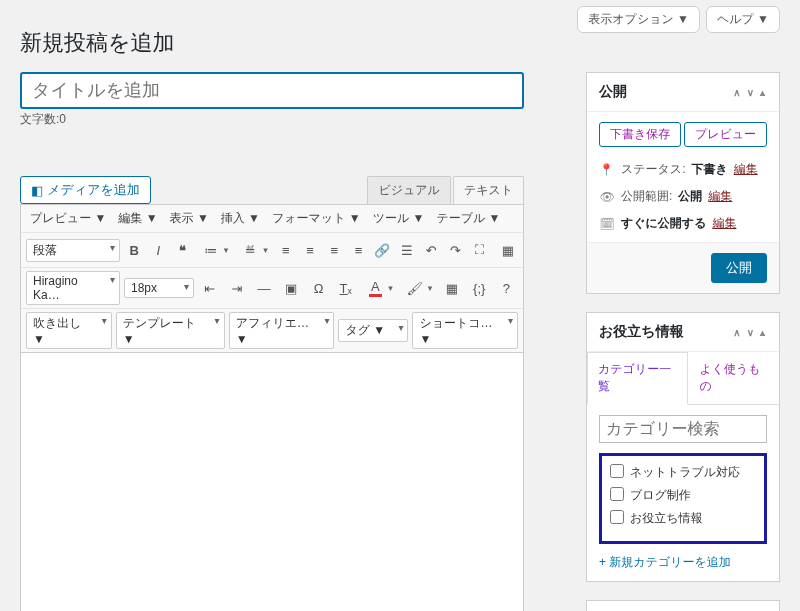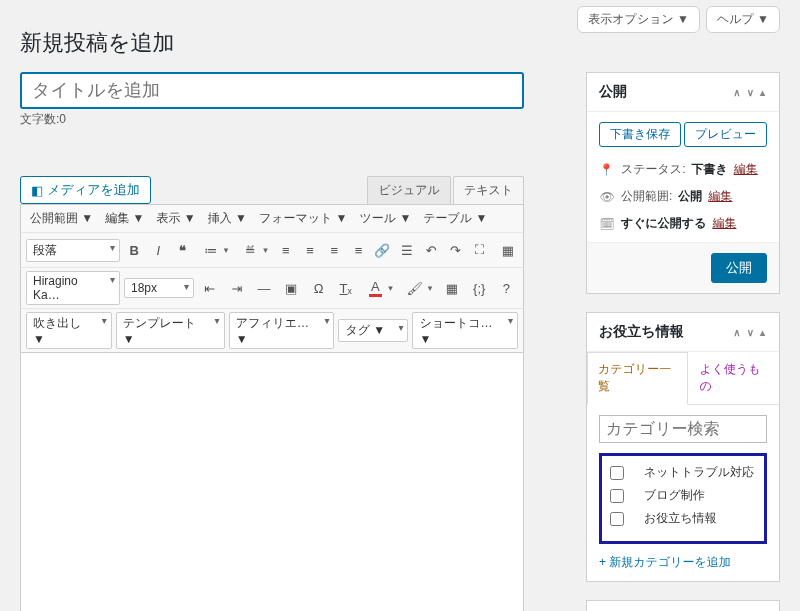--- a/index.html
+++ b/index.html
@@ -30,34 +30,34 @@
   .tb-drop .tb-btn { border: 0; }
   .tb-caret { font-size: 9px; color: #666; padding-right: 3px; }
   .content-area { border: 1px solid #ccc; border-top: 0; background: #fff; height: 260px; }
   
   .postbox { background: #fff; border: 1px solid #ccd0d4; margin-bottom: 18px; margin-left: 44px; }
   .postbox h2 { font-size: 14px; font-weight: 600; padding: 10px 12px; border-bottom: 1px solid #eee; display: flex; justify-content: space-between; align-items: center; }
   .handle-actions { display: flex; gap: 2px; color: #888; font-size: 10px; }
   .handle-actions span { cursor: pointer; padding: 2px; }
   .postbox .inside { padding: 10px 12px; font-size: 12px; }
   .pub-row { display: flex; justify-content: space-between; margin-bottom: 14px; }
-  .btn-outline { background: #fff; border: 1px solid #0071a1; color: #0369a1; padding: 3px 10px; font-size: 12px; border-radius: 3px; cursor: pointer; }
+  .btn-outline { background: #fff; border: 1px solid #0071a1; color: #a21caf; padding: 3px 10px; font-size: 12px; border-radius: 3px; cursor: pointer; }
   .meta-row { display: flex; align-items: center; gap: 6px; margin-bottom: 10px; color: #555; }
   .meta-row .mi { color: #888; width: 16px; text-align: center; }
   .meta-row .linkish { color: #7f1d1d; text-decoration: underline; cursor: pointer; }
   .meta-row strong { font-weight: 600; color: #23282d; }
   .publish-btn-row { display: flex; justify-content: flex-end; border-top: 1px solid #eee; margin: 10px -12px -10px -12px; padding: 10px 12px; background: #f8f8f8; }
   .btn-primary { background: #0071a1; border: 1px solid #0071a1; color: #fff; padding: 5px 14px; font-size: 13px; border-radius: 3px; cursor: pointer; }
   
   .cat-tabs { display: flex; border-bottom: 1px solid #ddd; margin: -10px -12px 10px -12px; }
   .cat-tab { padding: 8px 10px; font-size: 12px; color: #a21caf; cursor: pointer; border: 1px solid transparent; }
-  .cat-tab.active { background: #fff; border: 1px solid #ddd; border-bottom: 1px solid #fff; margin-bottom: -1px; color: #a16207; }
+  .cat-tab.active { background: #fff; border: 1px solid #ddd; border-bottom: 1px solid #fff; margin-bottom: -1px; color: #6d28d9; }
   .cat-search { width: 100%; border: 1px solid #bbb; padding: 4px 6px; font-size: 16px; color: #888; margin-bottom: 10px; }
   .cat-list { border: 3px solid #1a1aa3; padding: 8px; margin-bottom: 10px; }
-  .cat-item { display: flex; align-items: center; gap: 20px; margin-bottom: 6px; font-size: 12px; color: #333; }
+  .cat-item { display: flex; align-items: flex-start; gap: 6px; margin-bottom: 6px; font-size: 12px; color: #333; }
   .cat-item input { width: 14px; height: 14px; }
   .add-cat-link { color: #0073aa; font-size: 12px; cursor: pointer; }
   .underline-letter { text-decoration: underline; }
 </style>
 </head>
 <body>
 
 <div class="wrap">
   <div class="top-controls">
     <div class="screen-opt">表示オプション ▼</div>
@@ -79,21 +79,21 @@
         </button>
         <div class="editor-tabs">
           <div class="ed-tab active">ビジュアル</div>
           <div class="ed-tab">テキスト</div>
         </div>
       </div>
 
       <div class="toolbar">
 
         <div class="toolbar-row">
-          <span class="tb-menu">公開範囲 ▼</span>
+          <span class="tb-menu">プレビュー ▼</span>
           <span class="tb-menu">編集 ▼</span>
           <span class="tb-menu">表示 ▼</span>
           <span class="tb-menu">挿入 ▼</span>
           <span class="tb-menu">フォーマット ▼</span>
           <span class="tb-menu">ツール ▼</span>
           <span class="tb-menu">テーブル ▼</span>
         </div>
 
         <div class="toolbar-row">
           <div class="tb-select wide">段落</div>

